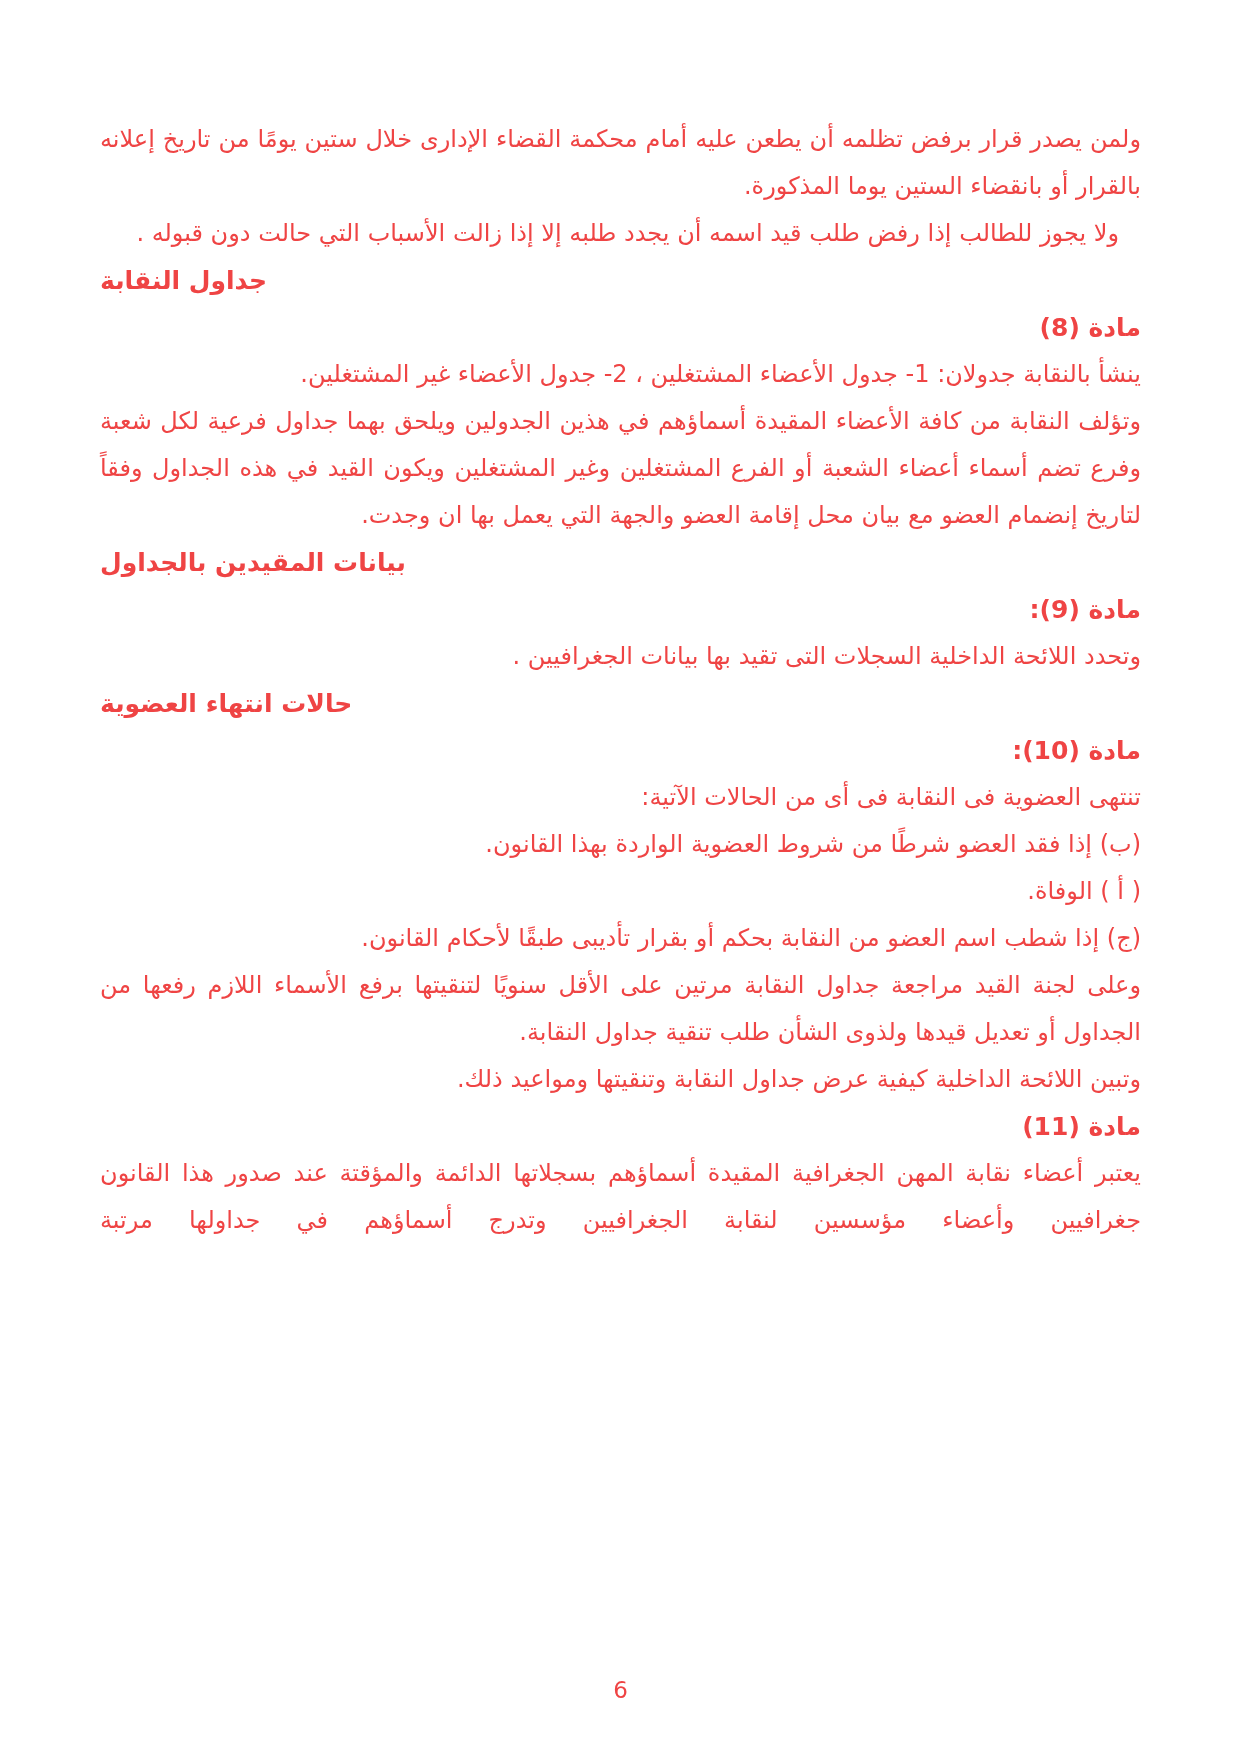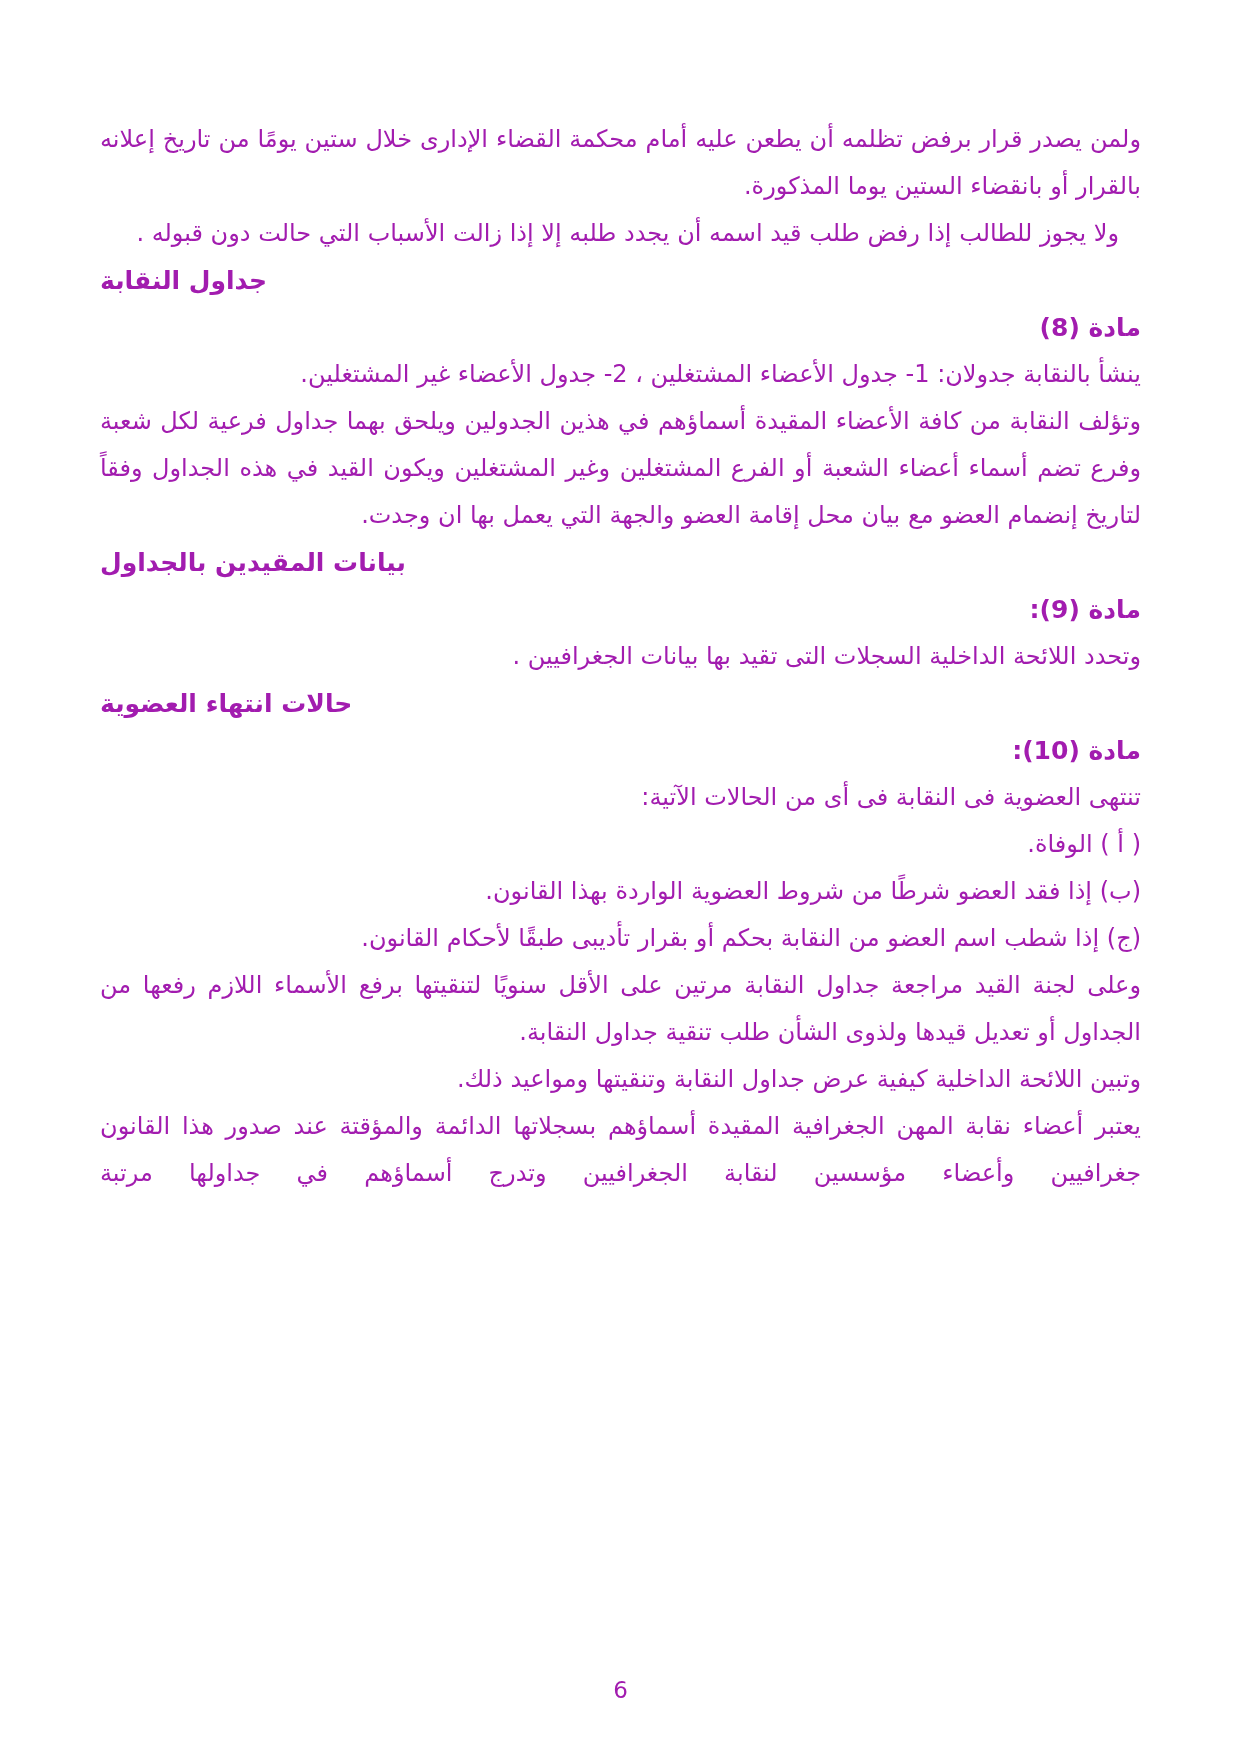--- a/index.html
+++ b/index.html
@@ -7,21 +7,21 @@
     padding: 0;
     background: #ffffff;
   }
   .page {
     position: relative;
     width: 1241px;
     height: 1755px;
     background: #ffffff;
     overflow: hidden;
     font-family: "DejaVu Sans", sans-serif;
-    color: #a21caf;
+    color: #ef4444;
   }
   .doc {
     position: absolute;
     top: 116px;
     right: 100px;
     width: 1041px;
     direction: rtl;
     unicode-bidi: embed;
     font-size: 24px;
     line-height: 47px;
@@ -67,21 +67,22 @@
       <p class="section-heading">جداول النقابة</p>
       <p class="article-label">مادة (8)</p>
       <p class="para">ينشأ بالنقابة جدولان: 1- جدول الأعضاء المشتغلين ، 2- جدول الأعضاء غير المشتغلين.</p>
       <p class="para">وتؤلف النقابة من كافة الأعضاء المقيدة أسماؤهم في هذين الجدولين ويلحق بهما جداول فرعية لكل شعبة  وفرع تضم أسماء أعضاء الشعبة أو الفرع المشتغلين وغير المشتغلين ويكون القيد في هذه الجداول وفقاً لتاريخ إنضمام العضو مع بيان محل إقامة العضو والجهة التي يعمل بها ان وجدت.</p>
       <p class="section-heading gap-top-xl gap-bottom-lg">بيانات المقيدين بالجداول</p>
       <p class="article-label">مادة (9):</p>
       <p class="para">وتحدد اللائحة الداخلية السجلات التى تقيد بها بيانات الجغرافيين .</p>
       <p class="section-heading">حالات انتهاء العضوية</p>
       <p class="article-label">مادة (10):</p>
       <p class="para">تنتهى العضوية فى النقابة فى أى من الحالات الآتية:</p>
+      <p class="para">(ب) إذا فقد العضو شرطًا من شروط العضوية الواردة بهذا القانون.</p>
       <p class="para">( أ ) الوفاة.</p>
-      <p class="para">(ب) إذا فقد العضو شرطًا من شروط العضوية الواردة بهذا القانون.</p>
       <p class="para">(ج) إذا شطب اسم العضو من النقابة بحكم أو بقرار تأديبى طبقًا لأحكام القانون.</p>
       <p class="para">وعلى لجنة القيد مراجعة جداول النقابة مرتين على الأقل سنويًا لتنقيتها برفع الأسماء اللازم رفعها من الجداول أو تعديل قيدها ولذوى الشأن طلب تنقية جداول النقابة.</p>
       <p class="para">وتبين اللائحة الداخلية كيفية عرض جداول النقابة وتنقيتها ومواعيد ذلك.</p>
+      <p class="article-label gap-top-lg">مادة (11)</p>
       <p class="para justify-all">يعتبر أعضاء نقابة المهن الجغرافية المقيدة أسماؤهم بسجلاتها الدائمة والمؤقتة عند صدور هذا القانون جغرافيين وأعضاء مؤسسين لنقابة الجغرافيين وتدرج أسماؤهم في جداولها مرتبة</p>
     </div>
   <div class="page-number">6</div>
 </div>
 
 </body></html>

